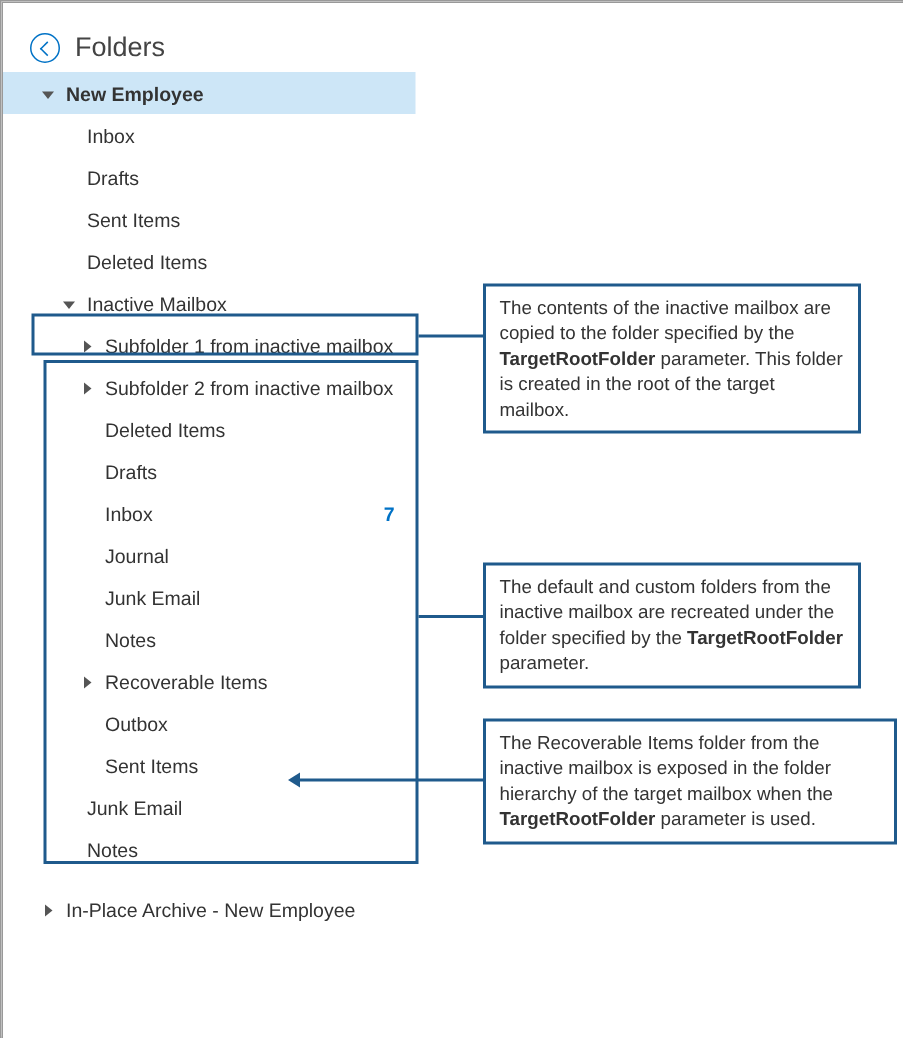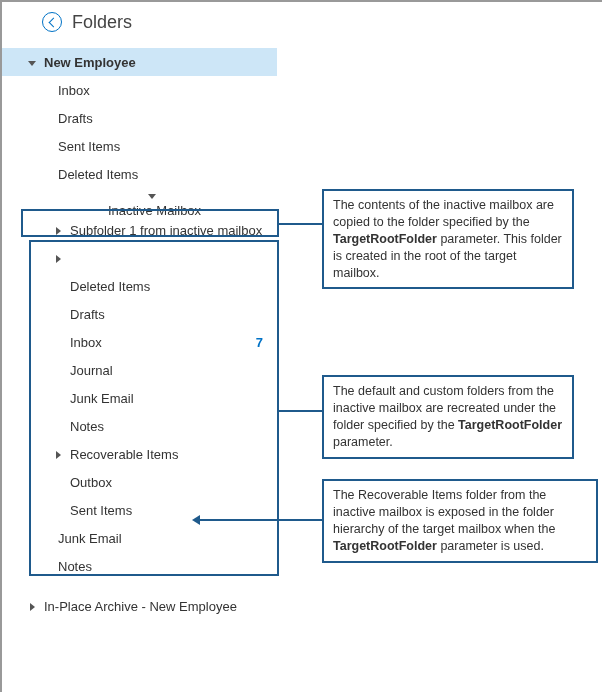--- a/index.html
+++ b/index.html
@@ -11,24 +11,23 @@
     font-family: "Segoe UI", Arial, sans-serif;
     font-size: 13px;
     color: #333;
     overflow: hidden;
     border: 1px solid #999;
     box-sizing: border-box;
     position: relative;
   }
   .header {
     display: flex;
-    align-items: flex-start;
+    align-items: flex-end;
     padding: 10px 18px 6px 18px;
     height: 30px;
-    margin-left: 22px;
   }
   .back-icon {
     width: 18px;
     height: 18px;
     border: 1.5px solid #0072c6;
     border-radius: 50%;
     display: flex;
     align-items: center;
     justify-content: center;
     margin-right: 10px;
@@ -131,31 +130,32 @@
   <div class="row" style="padding-left:56px;">
     <span class="label">Drafts</span>
   </div>
   <div class="row" style="padding-left:56px;">
     <span class="label">Sent Items</span>
   </div>
   <div class="row" style="padding-left:56px;">
     <span class="label">Deleted Items</span>
   </div>
 
-  <div class="row" style="padding-left:38px;flex-direction:column;">
+  <div class="row" style="padding-left:38px;">
     <span class="arrow-slot"><span class="arrow down"></span></span>
     <span class="label">Inactive Mailbox</span>
   </div>
 
   <div class="row" style="padding-left:50px;">
     <span class="arrow-slot"><span class="arrow right"></span></span>
     <span class="label">Subfolder 1 from inactive mailbox</span>
   </div>
   <div class="row" style="padding-left:50px;">
     <span class="arrow-slot"><span class="arrow right"></span></span>
+    <span class="label">Subfolder 2 from inactive mailbox</span>
   </div>
   <div class="row" style="padding-left:68px;">
     <span class="label">Deleted Items</span>
   </div>
   <div class="row" style="padding-left:68px;">
     <span class="label">Drafts</span>
   </div>
   <div class="row" style="padding-left:68px;">
     <span class="label">Inbox</span>
     <span class="count">7</span>

